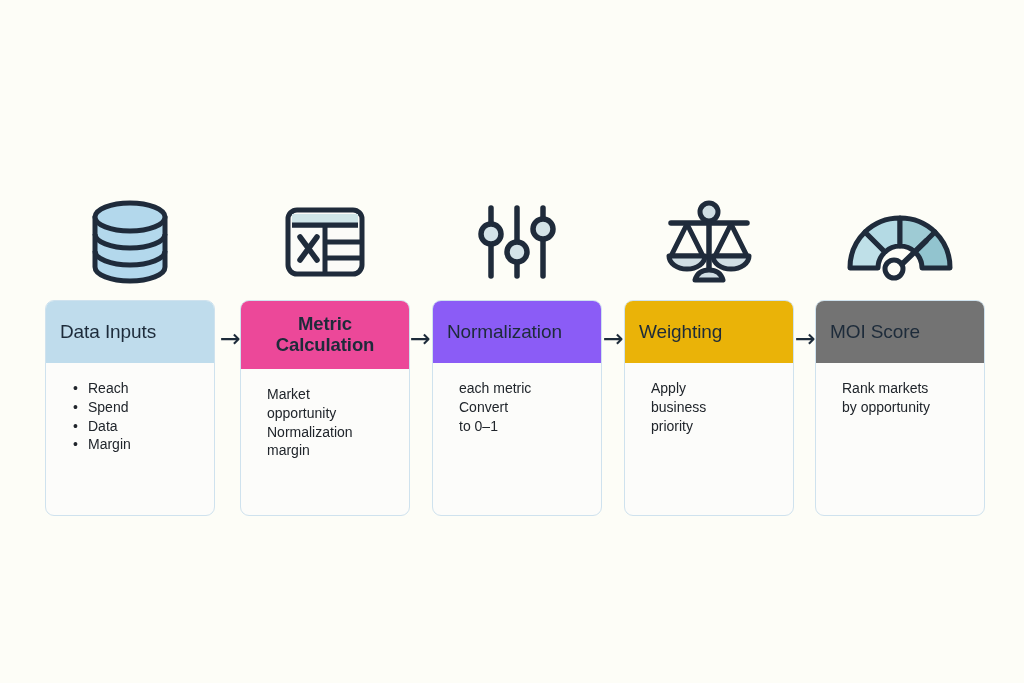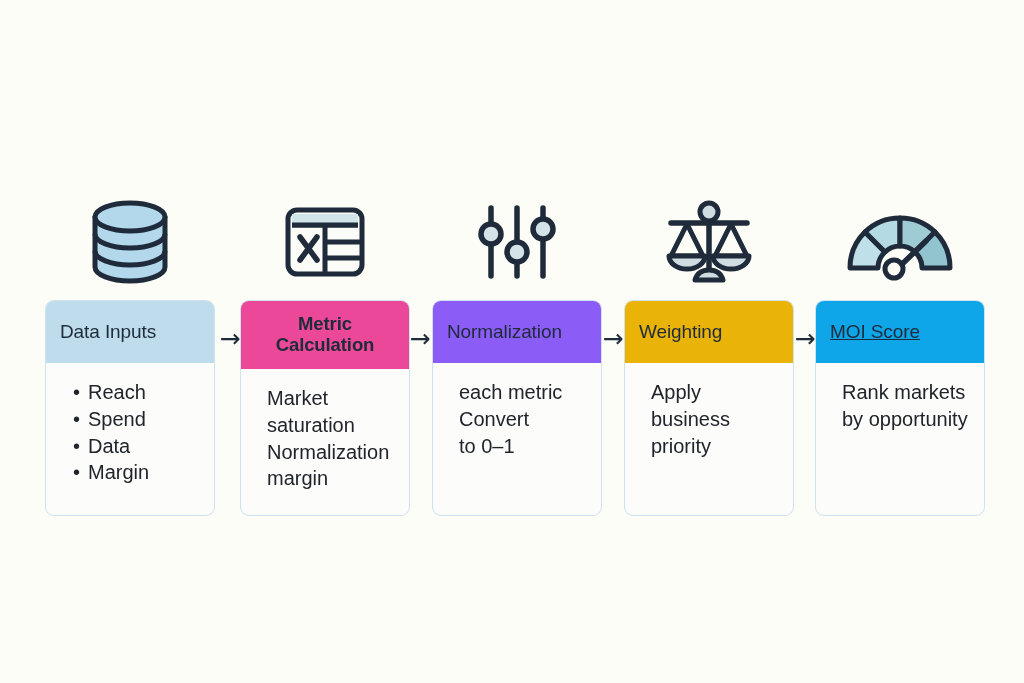--- a/index.html
+++ b/index.html
@@ -78,21 +78,21 @@
     font-weight: bold;
     line-height: 1.12;
     font-size: 18.5px;
   }
 
   .card-body {
     flex: 1 1 auto;
     box-sizing: border-box;
     padding: 16px 12px 10px 26px;
     color: #20252b;
-    font-size: 20px;
+    font-size: 14px;
     line-height: 1.34;
   }
   .card-body ul {
     margin: 0;
     padding: 0 0 0 16px;
     list-style: none;
   }
   .card-body li {
     position: relative;
     white-space: nowrap;
@@ -165,21 +165,21 @@
     </div>
     <div class="card">
       <div class="card-header double" style="background:#ec4899;">
         <span>
           <span>Metric</span><br>
           <span>Calculation</span>
         </span>
       </div>
       <div class="card-body">
         <div class="body-line">Market</div>
-        <div class="body-line">saturation</div>
+        <div class="body-line">opportunity</div>
         <div class="body-line">Normalization</div>
         <div class="body-line">margin</div>
       </div>
     </div>
   </div>
 
   <div class="arrow" style="left:403px;">→</div>
 
   <div class="stage" style="left:428px;">
     <div class="icon-wrap">
@@ -238,21 +238,21 @@
           <path d="M10 72 A50 50 0 0 1 25 36 L45 56 A22 22 0 0 0 38 72 Z" fill="#bfe0e8"></path>
           <path d="M25 36 A50 50 0 0 1 60 22 L60 50 A22 22 0 0 0 45 56 Z" fill="#b4dae4"></path>
           <path d="M60 22 A50 50 0 0 1 95 36 L75 56 A22 22 0 0 0 60 50 Z" fill="#9ecbd4"></path>
           <path d="M95 36 A50 50 0 0 1 110 72 L82 72 A22 22 0 0 0 75 56 Z" fill="#92c4cf"></path>
         </g>
         <path d="M58 72 L86 45" fill="none" stroke="#1f2b3b" stroke-width="5.5" stroke-linecap="round"></path>
         <circle cx="54" cy="73" r="9" fill="#fdfdf7" stroke="#1f2b3b" stroke-width="5"></circle>
       </svg>
     </div>
     <div class="card">
-      <div class="card-header single" style="background:#0ea5e9;text-decoration:underline;">MOI Score</div>
+      <div class="card-header single" style="background:#737373;">MOI Score</div>
       <div class="card-body">
         <div class="body-line">Rank markets</div>
         <div class="body-line">by opportunity</div>
       </div>
     </div>
   </div>
 
 </div>
 
 </body></html>

